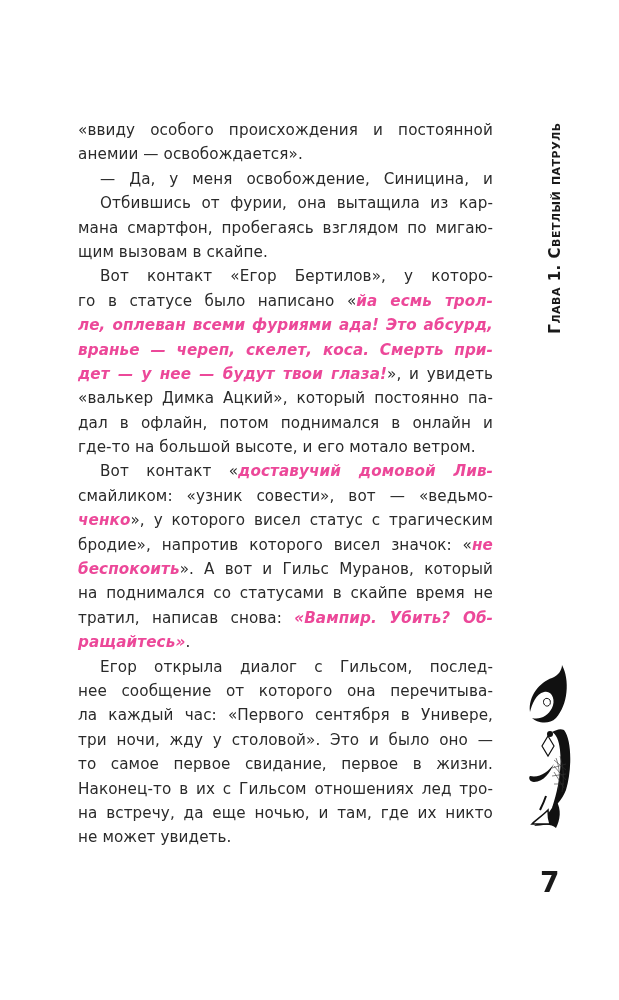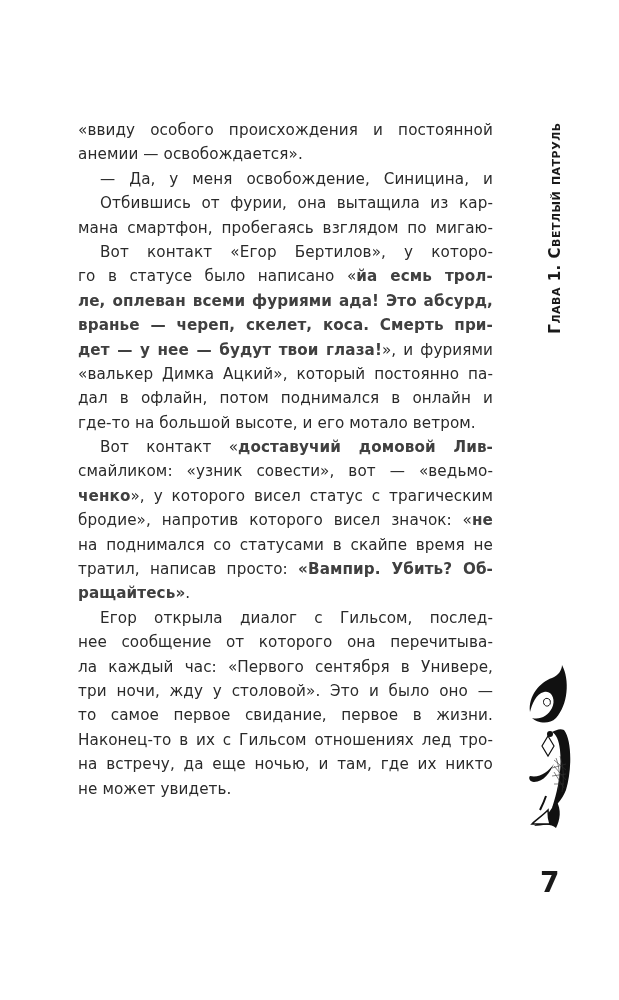--- a/index.html
+++ b/index.html
@@ -20,21 +20,21 @@
   }
   .line {
     display: block;
     white-space: nowrap;
     text-align: justify;
     text-align-last: justify;
     height: 24.4px;
   }
   .line.last { text-align-last: left; }
   .line.indent { padding-left: 22px; }
-  .it { font-family: "DejaVu Sans", sans-serif; font-weight: 600; color:#404040; }
+  .it { font-style: italic; font-family: "DejaVu Sans", sans-serif; font-weight: 600; color:#ec4899; }
 
   .running-head {
     position: absolute;
     left: 540px;
     top: 95px;
     width: 30px;
     height: 265px;
   }
   .running-head-text {
     position: absolute;
@@ -69,34 +69,36 @@
 <body>
 
 <div class="page">
 
   <div class="text-block" id="text-block">
       <span class="line"><span>«ввиду особого происхождения и постоянной</span></span>
       <span class="line last"><span>анемии — освобождается».</span></span>
       <span class="line indent"><span>— Да, у меня освобождение, Синицина, и</span></span>
       <span class="line indent"><span>Отбившись от фурии, она вытащила из кар-</span></span>
       <span class="line"><span>мана смартфон, пробегаясь взглядом по мигаю-</span></span>
+      <span class="line last"><span>щим вызовам в скайпе.</span></span>
       <span class="line indent"><span>Вот контакт «Егор Бертилов», у которо-</span></span>
       <span class="line"><span>го в статусе было написано «</span><span class="it">йа есмь трол-</span></span>
       <span class="line"><span class="it">ле, оплеван всеми фуриями ада! Это абсурд,</span></span>
       <span class="line"><span class="it">вранье — череп, скелет, коса. Смерть при-</span></span>
-      <span class="line"><span class="it">дет — у нее — будут твои глаза!</span><span>», и фуриями</span></span>
+      <span class="line"><span class="it">дет — у нее — будут твои глаза!</span><span>», и увидеть</span></span>
       <span class="line"><span>«валькер Димка Ацкий», который постоянно па-</span></span>
       <span class="line"><span>дал в офлайн, потом поднимался в онлайн и</span></span>
       <span class="line last"><span>где-то на большой высоте, и его мотало ветром.</span></span>
       <span class="line indent"><span>Вот контакт «</span><span class="it">доставучий домовой Лив-</span></span>
       <span class="line"><span>смайликом: «узник совести», вот — «ведьмо-</span></span>
       <span class="line"><span class="it">ченко</span><span>», у которого висел статус с трагическим</span></span>
       <span class="line"><span>бродие», напротив которого висел значок: «</span><span class="it">не</span></span>
+      <span class="line"><span class="it">беспокоить</span><span>». А вот и Гильс Муранов, который</span></span>
       <span class="line"><span>на поднимался со статусами в скайпе время не</span></span>
-      <span class="line"><span>тратил, написав просто: </span><span class="it">«Вампир. Убить? Об-</span></span>
+      <span class="line"><span>тратил, написав снова: </span><span class="it">«Вампир. Убить? Об-</span></span>
       <span class="line last"><span class="it">ращайтесь»</span><span>.</span></span>
       <span class="line indent"><span>Егор открыла диалог с Гильсом, послед-</span></span>
       <span class="line"><span>нее сообщение от которого она перечитыва-</span></span>
       <span class="line"><span>ла каждый час: «Первого сентября в Универе,</span></span>
       <span class="line"><span>три ночи, жду у столовой». Это и было оно —</span></span>
       <span class="line"><span>то самое первое свидание, первое в жизни.</span></span>
       <span class="line"><span>Наконец-то в их с Гильсом отношениях лед тро-</span></span>
       <span class="line"><span>на встречу, да еще ночью, и там, где их никто</span></span>
       <span class="line last"><span>не может увидеть.</span></span>
     </div>

